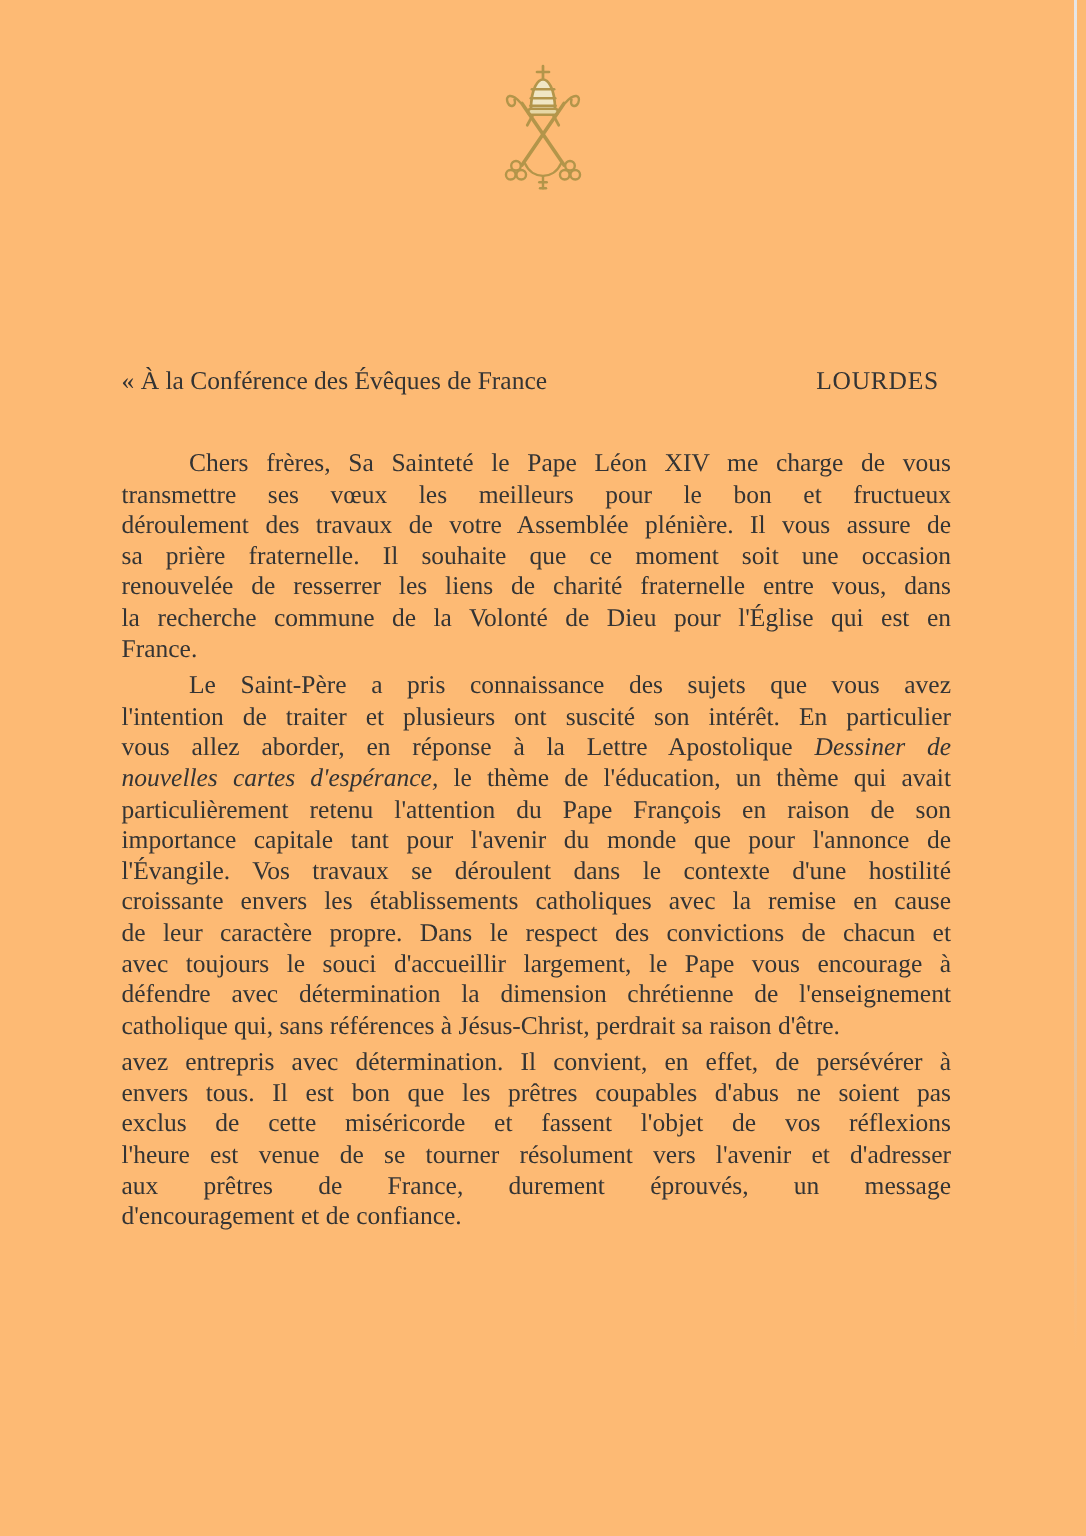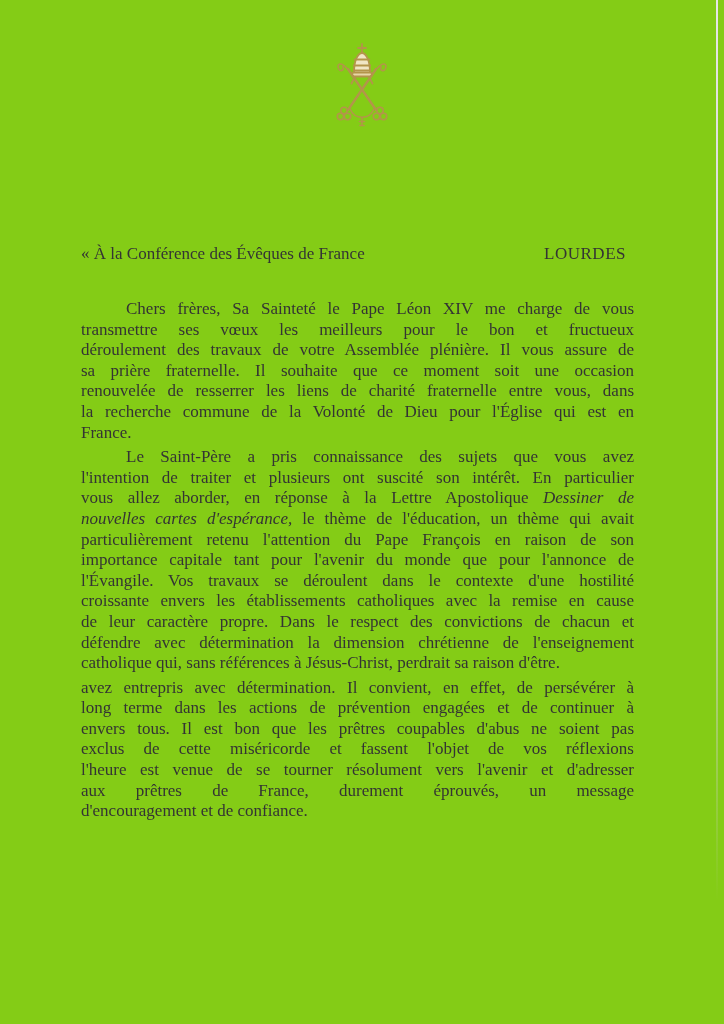--- a/index.html
+++ b/index.html
@@ -1,19 +1,19 @@
 <!DOCTYPE html>
 <html><head>
 <meta charset="utf-8">
 <style>
   html,body{margin:0;padding:0;background:#888;}
   .page{
     position:relative;
     width:724px;height:1024px;
-    background:#84cc16;
+    background:#fdba74;
     overflow:hidden;
     font-family:"Liberation Serif", serif;
     color:#343434;
   }
   .scan-edge{
     position:absolute; right:6px; top:0; width:2px; height:88%;
     background:linear-gradient(#e6e6e6, #cfcfcf 55%, rgba(207,207,207,0));
   }
   .emblem{position:absolute; left:327px; top:42px; width:70px; height:85px;}
   .emblem svg{display:block;width:100%;height:100%;}
@@ -101,26 +101,26 @@
       <div class="para">
         <div class="line first"><span>Le Saint-Père a pris connaissance des sujets que vous avez</span></div>
         <div class="line"><span>l'intention de traiter et plusieurs ont suscité son intérêt. En particulier</span></div>
         <div class="line"><span>vous allez aborder, en réponse à la Lettre Apostolique </span><span class="it">Dessiner de</span></div>
         <div class="line"><span class="it">nouvelles cartes d'espérance,</span><span> le thème de l'éducation, un thème qui avait</span></div>
         <div class="line"><span>particulièrement retenu l'attention du Pape François en raison de son</span></div>
         <div class="line"><span>importance capitale tant pour l'avenir du monde que pour l'annonce de</span></div>
         <div class="line"><span>l'Évangile. Vos travaux se déroulent dans le contexte d'une hostilité</span></div>
         <div class="line"><span>croissante envers les établissements catholiques avec la remise en cause</span></div>
         <div class="line"><span>de leur caractère propre. Dans le respect des convictions de chacun et</span></div>
+        <div class="line"><span>avec toujours le souci d'accueillir largement, le Pape vous encourage à</span></div>
         <div class="line"><span>défendre avec détermination la dimension chrétienne de l'enseignement</span></div>
         <div class="line last"><span>catholique qui, sans références à Jésus-Christ, perdrait sa raison d'être.</span></div>
       </div>
       <div class="para">
         <div class="line"><span>avez entrepris avec détermination. Il convient, en effet, de persévérer à</span></div>
-        <div class="line"><span>long terme dans les actions de prévention engagées et de continuer à</span></div>
         <div class="line"><span>envers tous. Il est bon que les prêtres coupables d'abus ne soient pas</span></div>
         <div class="line"><span>exclus de cette miséricorde et fassent l'objet de vos réflexions</span></div>
         <div class="line"><span>l'heure est venue de se tourner résolument vers l'avenir et d'adresser</span></div>
         <div class="line"><span>aux prêtres de France, durement éprouvés, un message</span></div>
         <div class="line last"><span>d'encouragement et de confiance.</span></div>
       </div>
     </div>
 
 </div>
 

